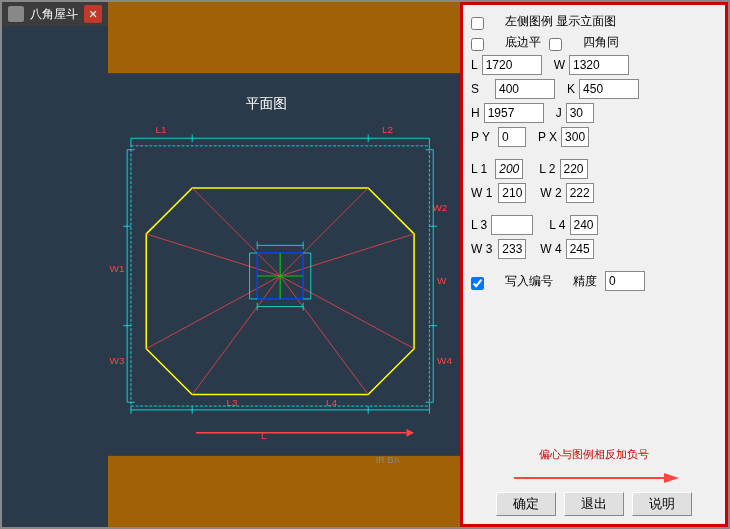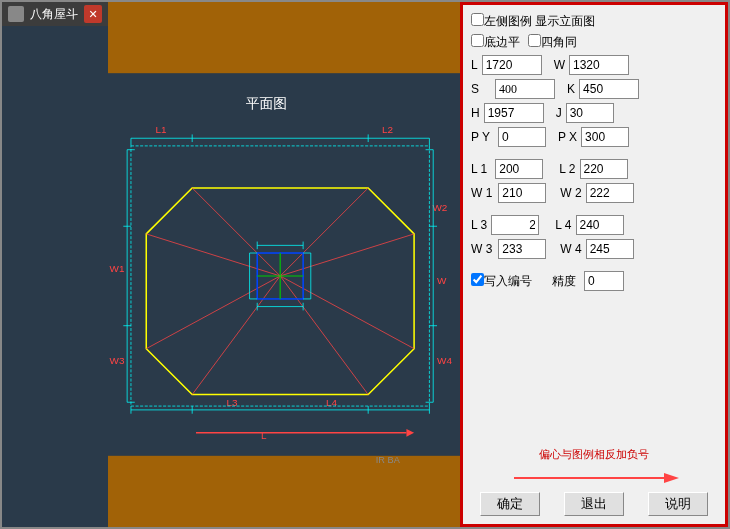--- a/index.html
+++ b/index.html
@@ -16,31 +16,31 @@
     
     .drawing-area { flex: 1; background: #a16207; position: relative; overflow: hidden; }
 
     
     .right-panel { width: 268px; background: #f0f0f0; border: 3px solid #cc0000; display: flex; flex-direction: column; padding: 8px; flex-shrink: 0; }
 
     
     .form-row { display: flex; align-items: center; gap: 4px; margin-bottom: 4px; }
     .form-row label { font-size: 12px; color: #000; white-space: nowrap; }
     .checkbox-row { display: flex; align-items: center; gap: 8px; margin-bottom: 4px; }
-    .checkbox-item { display: flex; align-items: flex-start; gap: 0; }
+    .checkbox-item { display: flex; align-items: flex-end; gap: 21px; }
     .form-input { border: 1px solid #888; background: #fff; height: 20px; font-size: 12px; padding: 0 3px; }
     .w60 { width: 60px; }
-    .w50 { width: 48px; }
+    .w50 { width: 28px; }
     .w40 { width: 40px; }
     .section-divider { height: 8px; }
 
     .bottom-section { margin-top: auto; }
     .bottom-note { font-size: 11px; color: #cc0000; text-align: center; margin-bottom: 6px; }
     .bottom-arrow { display: flex; align-items: center; justify-content: center; margin-bottom: 4px; }
-    .button-row { display: flex; justify-content: center; gap: 24px; }
+    .button-row { display: flex; justify-content: center; gap: 8px; }
     .btn { min-width: 60px; height: 24px; background: #e0e0e0; border: 1px solid #888; border-top-color: #fff; border-left-color: #fff; cursor: pointer; font-size: 13px; color: #000; display: flex; align-items: center; justify-content: center; }
 
     .write-row { display: flex; align-items: center; gap: 10px; margin-bottom: 4px; }
     .precision-row { display: flex; align-items: center; gap: 4px; }
 
     
     svg.main-drawing { position: absolute; top: 0; left: 0; width: 100%; height: 100%; }
   </style>
 </head>
 <body>
@@ -168,21 +168,21 @@
 
       <div class="form-row">
         <label>L</label>
         <input class="form-input w60" type="text" value="1720" style="">
         <label style="margin-left:8px">W</label>
         <input class="form-input w60" type="text" value="1320" style="">
       </div>
 
       <div class="form-row">
         <label>S</label>
-        <input class="form-input w60" type="text" style="margin-left: 12px; font-family: Liberation Serif, serif;" value="400">
+        <input class="form-input w60" type="text" style="margin-left: 12px;" value="400">
         <label style="margin-left:8px">K</label>
         <input class="form-input w60" type="text" value="450" style="">
       </div>
 
       <div class="form-row">
         <label>H</label>
         <input class="form-input w60" type="text" style="margin-left: 0;" value="1957">
         <label style="margin-left:8px">J</label>
         <input class="form-input w50" type="text" value="30" style="">
       </div>
@@ -191,21 +191,21 @@
         <label>P Y</label>
         <input class="form-input w50" type="text" style="margin-left: 4px;" value="0">
         <label style="margin-left:8px">P X</label>
         <input class="form-input w50" type="text" value="300" style="">
       </div>
 
       <div class="section-divider"></div>
 
       <div class="form-row">
         <label>L 1</label>
-        <input class="form-input w50" type="text" style="margin-left: 4px;" value="200">
+        <input class="form-input w50" type="text" style="margin-left: 4px; font-style: italic;" value="200">
         <label style="margin-left:12px">L 2</label>
         <input class="form-input w50" type="text" value="220" style="">
       </div>
 
       <div class="form-row">
         <label>W 1</label>
         <input class="form-input w50" type="text" style="margin-left: 2px;" value="210">
         <label style="margin-left:10px">W 2</label>
         <input class="form-input w50" type="text" value="222" style="">
       </div>

